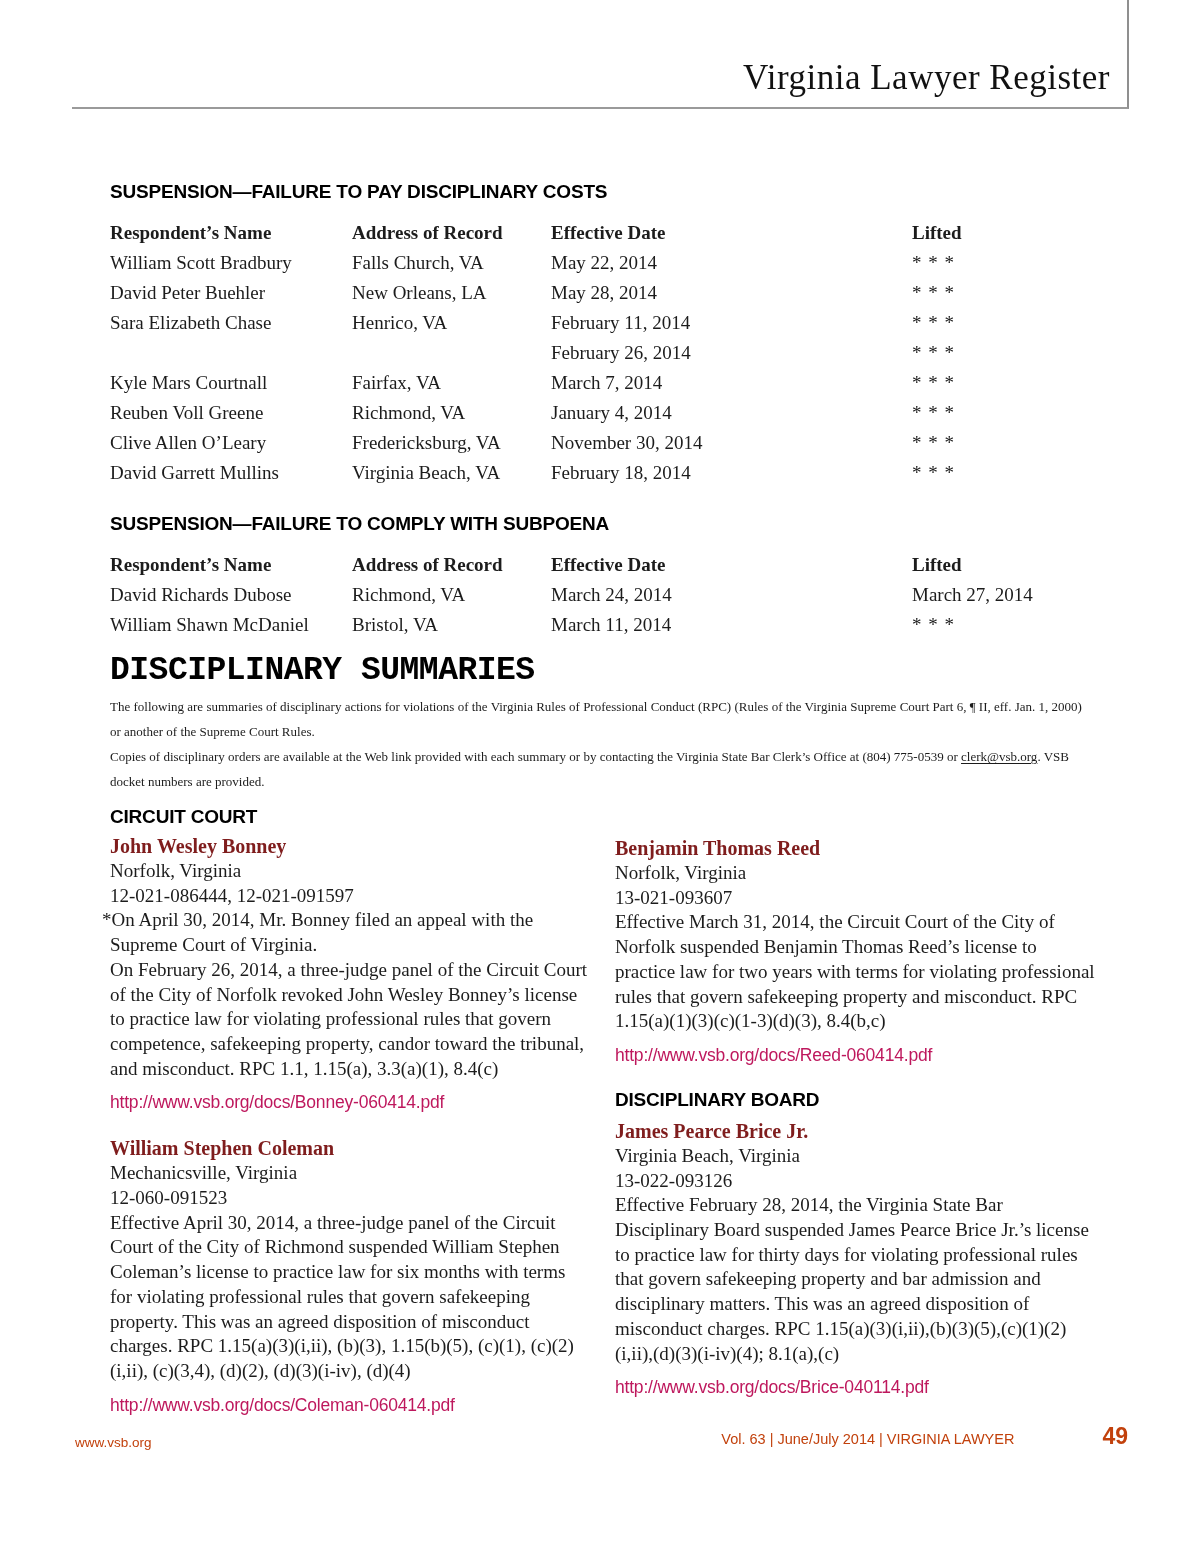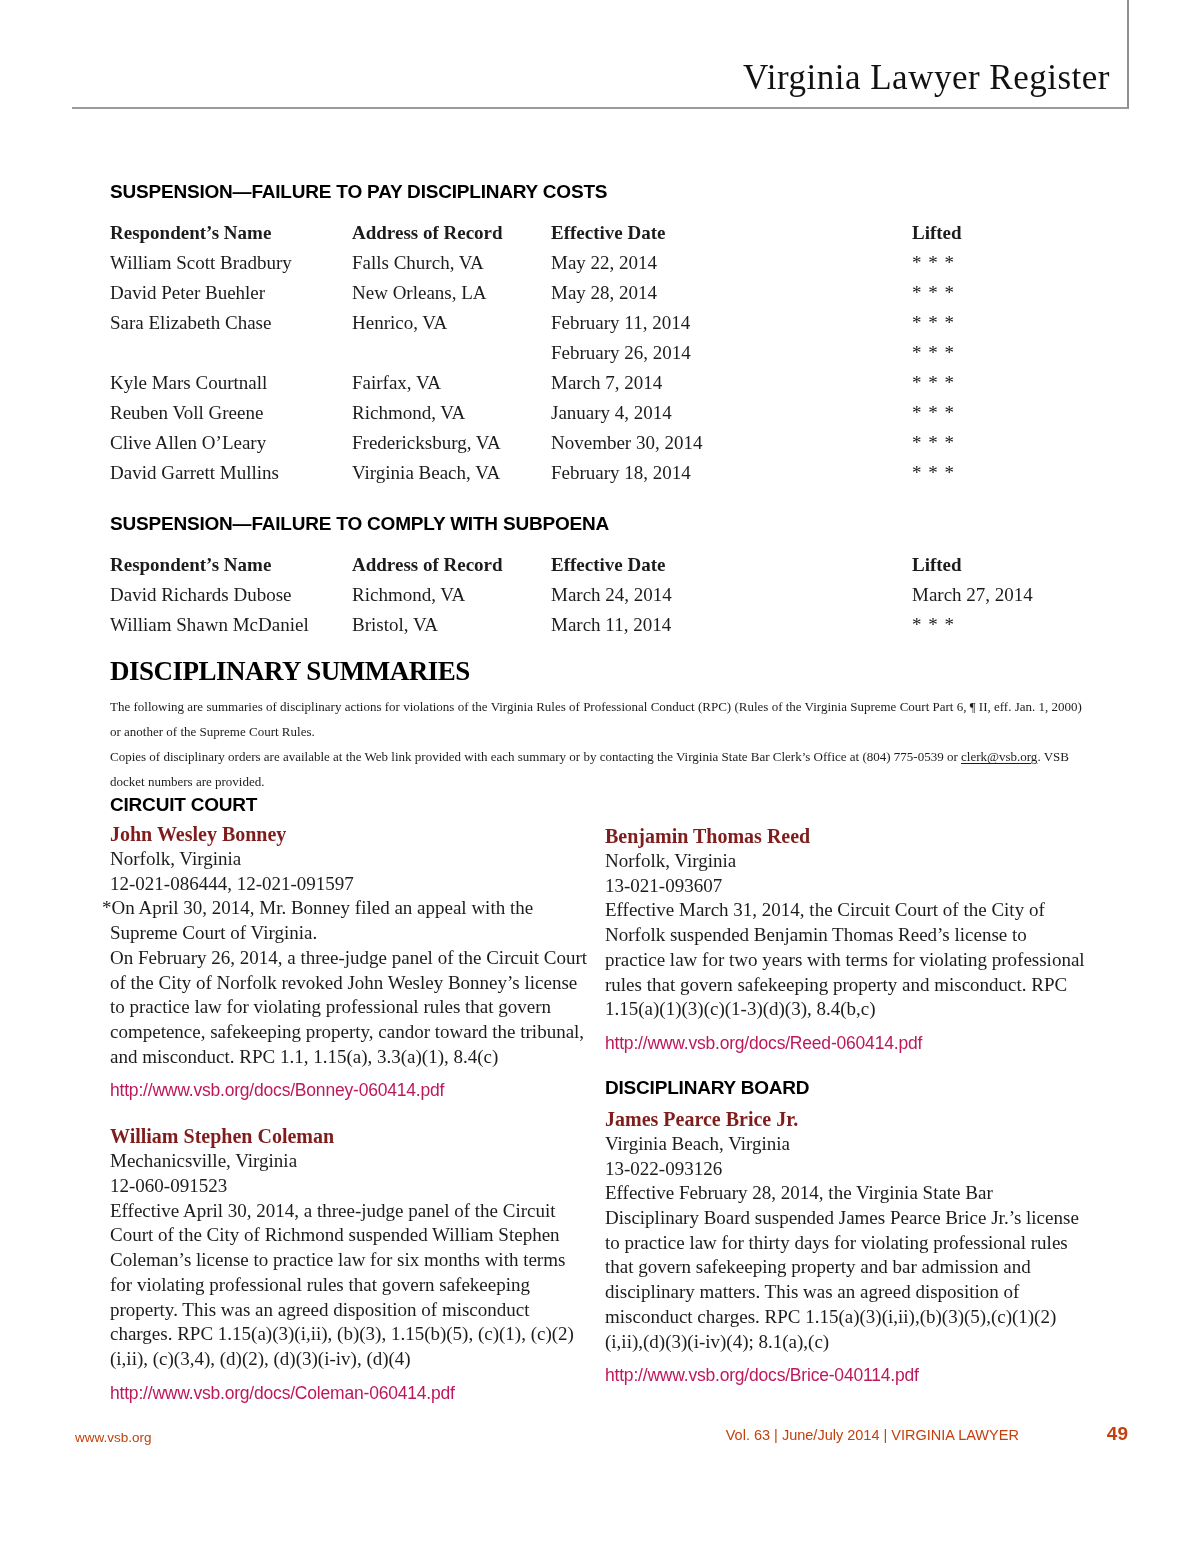--- a/index.html
+++ b/index.html
@@ -39,31 +39,31 @@
     grid-template-columns:242px 199px 361px 1fr;
     font-size:19px;
   }
   .vtable .cell { line-height:30px; height:30px; white-space:nowrap; overflow:visible; }
   .vtable .head { font-weight:bold; }
   .vtable.t1 { margin-bottom:25px; }
   .vtable.t2 { margin-bottom:0; }
   .stars { letter-spacing:1px; }
 
   .big-head {
-    font-family:Liberation Serif, serif;
-    font-weight:bold; font-size:27px; line-height:28px;
+    font-family:Liberation Mono, monospace;
+    font-weight:bold; font-size:33px; line-height:28px;
     color:#000; letter-spacing:-0.5px;
     margin:17px 0 9px 0;
   }
 
   .intro p { margin:0; font-size:13px; line-height:25px; }
   .intro .email-link { text-decoration:underline; text-underline-offset:2px; }
 
   
-  .columns { display:flex; gap:14px; }
+  .columns { display:flex; gap:24px; margin-top:12px; }
   .col { flex:0 0 481px; width:481px; }
   .col-right { padding-top:30px; }
 
   .entry { margin-bottom:23px; }
   .entry-name { font-size:20px; line-height:25px; font-weight:bold; margin:0; color:#7f1d1d; }
   .entry p.line { margin:0; font-size:19px; line-height:24.7px; }
   .entry p.hang { text-indent:-8px; }
   .doc-link {
     font-family:"Liberation Sans", sans-serif;
     font-size:17.5px; line-height:22px; letter-spacing:-0.2px;
@@ -73,21 +73,21 @@
 
   
   .footer {
     position:absolute; top:1423px; left:75px; right:72px;
     display:flex; justify-content:space-between; align-items:flex-end;
     font-family:"Liberation Sans", sans-serif; color:#c2410c;
   }
   .footer-site { font-size:13.5px; }
   .footer-right { display:flex; align-items:baseline; gap:88px; }
   .footer-issue { font-size:14.5px; }
-  .footer-page { font-size:19px; font-weight:bold; }
+  .footer-page { font-size:23px; font-weight:bold; }
 </style>
 </head>
 <body>
 
 <header class="masthead">
   <div class="masthead-title">Virginia Lawyer Register</div>
 </header>
 
 <main class="content">
 

